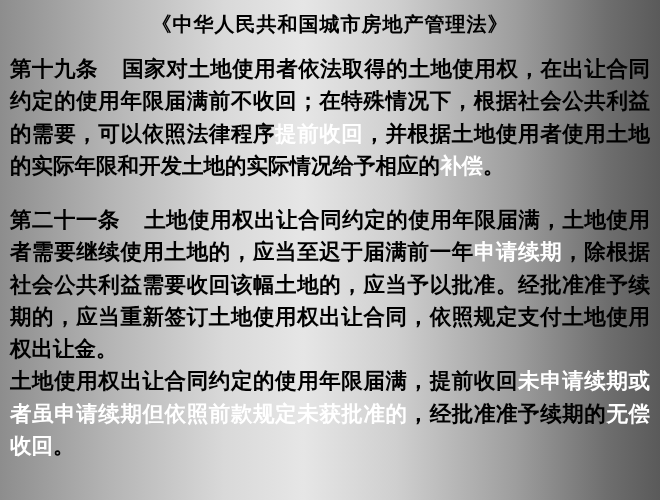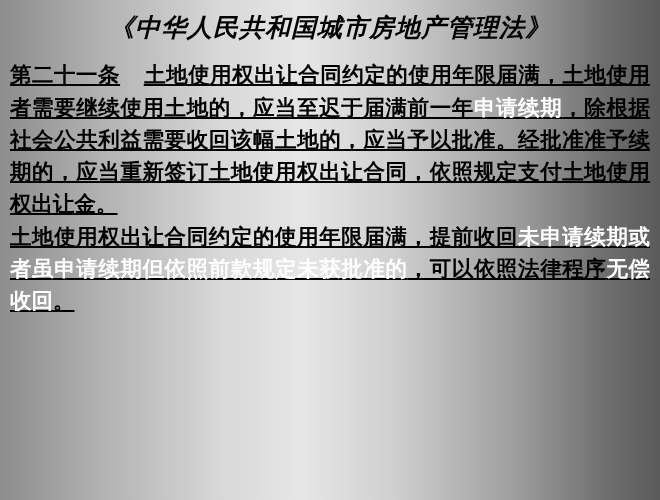--- a/index.html
+++ b/index.html
@@ -24,56 +24,57 @@
         #e6e6e6 46%,
         #cfcfcf 60%,
         #9e9e9e 78%,
         #6e6e6e 92%,
         #5a5a5a 100%);
     padding: 8px 10px 0 10px;
     color: #000000;
   }
   .doc-title {
     text-align: center;
-    font-size: 25px;
+    font-size: 20px;
     font-weight: bold;
     letter-spacing: 1px;
     line-height: 1.25;
     margin: 4px 0 16px 0;
     color: #000;
-    font-style: italic;
   }
   .article {
     font-size: 21.5px;
     font-weight: bold;
     line-height: 1.50;
     letter-spacing: 0px;
     text-align: justify;
     text-justify: inter-ideograph;
     margin: 0 0 22px 0;
     color: #000;
   }
   .article:last-child {
     margin-bottom: 4px;
-    text-decoration: underline;
   }
   .hl {
     color: #ffffff;
   }
   .indent-gap {
     display: inline-block;
     width: 1.1em;
   }
 </style>
 </head>
 <body>
 
 <div class="slide">
 
   <div class="doc-title">《中华人民共和国城市房地产管理法》</div>
 
+  <div class="article">
+    <span>第十九条</span><span class="indent-gap"></span><span>国家对土地使用者依法取得的土地使用权，在出让合同约定的使用年限届满前不收回；在特殊情况下，根据社会公共利益的需要，可以依照法律程序</span><span class="hl">提前收回</span><span>，并根据土地使用者使用土地的实际年限和开发土地的实际情况给予相应的</span><span class="hl">补偿</span><span>。</span>
+  </div>
 
   <div class="article">
     <span>第二十一条</span><span class="indent-gap"></span><span>土地使用权出让合同约定的使用年限届满，土地使用者需要继续使用土地的，应当至迟于届满前一年</span><span class="hl">申请续期</span><span>，除根据社会公共利益需要收回该幅土地的，应当予以批准。经批准准予续期的，应当重新签订土地使用权出让合同，依照规定支付土地使用权出让金。</span><br>
-    <span>土地使用权出让合同约定的使用年限届满，提前收回</span><span class="hl">未申请续期或者虽申请续期但依照前款规定未获批准的</span><span>，可以依照法律程序</span><span class="hl">无偿收回</span><span>。</span>
+    <span>土地使用权出让合同约定的使用年限届满，提前收回</span><span class="hl">未申请续期或者虽申请续期但依照前款规定未获批准的</span><span>，经批准准予续期的</span><span class="hl">无偿收回</span><span>。</span>
   </div>
 
 </div>
 
 </body></html>

